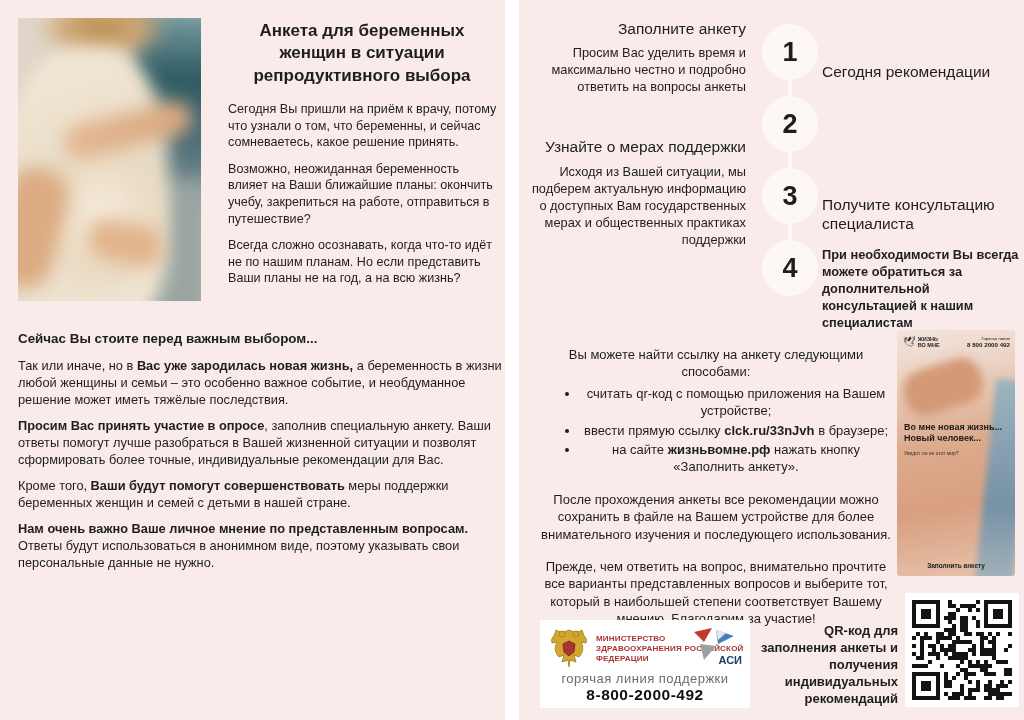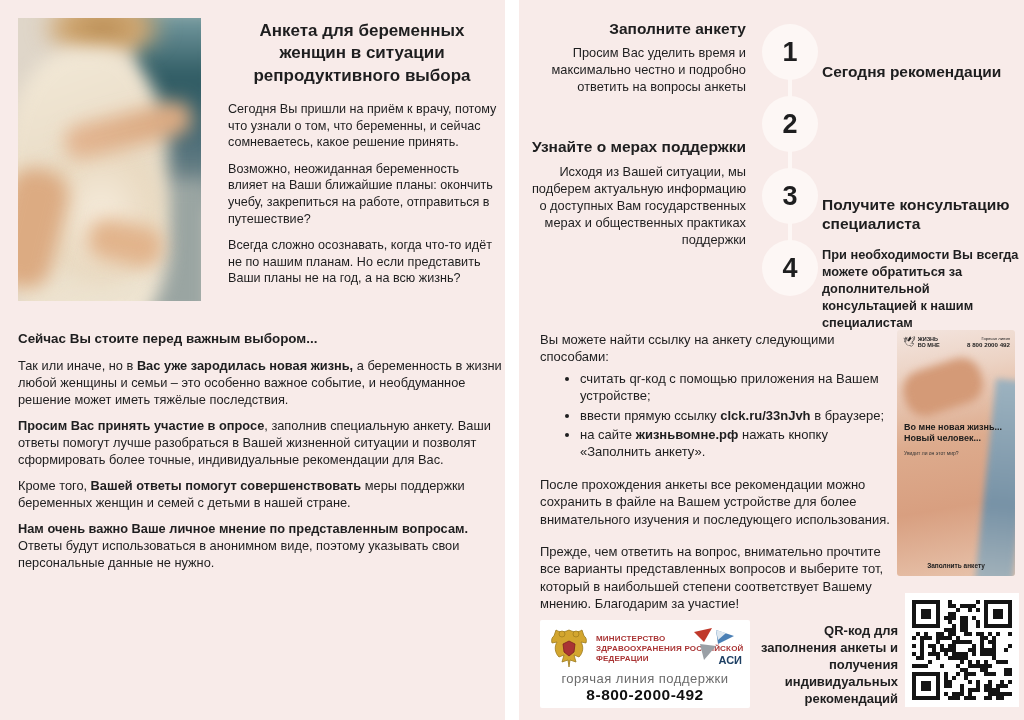--- a/index.html
+++ b/index.html
@@ -23,38 +23,38 @@
   .ph-arm{left:45px;top:95px;width:130px;height:34px;border-radius:20px;background:linear-gradient(100deg,#e4b793,#d9a87f);transform:rotate(-14deg);}
   .ph-arm2{left:-18px;top:150px;width:60px;height:120px;border-radius:25px;background:#dcab82;transform:rotate(14deg);}
   .ph-hand{left:70px;top:205px;width:75px;height:40px;border-radius:18px;background:#e2b48c;transform:rotate(12deg);}
   .l-title{left:224px;top:20px;width:276px;text-align:center;font-weight:700;font-size:17px;line-height:1.32;}
   .l-intro{left:228px;top:101px;width:274px;font-size:12.6px;line-height:1.32;}
   .l-intro p{margin:0 0 10px 0;}
   .l-lower{left:18px;top:330px;width:484px;font-size:12.8px;line-height:1.33;}
   .l-lower p{margin:0 0 9px 0;}
   .l-lower p.lead{font-size:13.4px;}
   
-  .step-title{font-weight:700;font-size:15.5px;line-height:1.2;}
+  .step-title{font-weight:400;font-size:15.5px;line-height:1.2;}
   .step-body{font-size:12.8px;line-height:1.33;}
   .ta-r{text-align:right;}
   .s1t{left:528px;top:20px;width:218px;}
   .s1b{left:528px;top:44px;width:218px;}
   .s2t{left:822px;top:63px;width:200px;}
   .s2b{left:822px;top:89px;width:200px;}
   .s3t{left:516px;top:138px;width:230px;}
   .s3b{left:528px;top:163px;width:218px;}
   .s4t{left:822px;top:196px;width:200px;}
   .s4b{left:822px;top:246px;width:200px;font-weight:bold;}
   .connector{left:788px;top:44px;width:4px;height:234px;background:#fdf7f5;}
   .circle{left:762px;width:56px;height:56px;border-radius:50%;background:#fdf7f5;
           display:flex;align-items:center;justify-content:center;
           font-weight:700;font-size:27px;color:#1e1e1f;}
   .c1{top:24px;} .c2{top:96px;} .c3{top:168px;} .c4{top:240px;}
   
-  .r-mid{left:540px;top:331px;width:352px;font-size:13px;line-height:1.34;}
+  .r-mid{left:540px;top:346px;width:352px;font-size:13px;line-height:1.34;text-align:center;}
   .r-mid ul{margin:4px 0 0 0;padding-left:24px;}
   .r-mid li{margin:0 0 2px 16px;}
   .r-mid .para{margin-top:15px;}
   
   .poster{left:897px;top:330px;width:118px;height:246px;border-radius:3px;overflow:hidden;
           background:linear-gradient(170deg,#f3e4de 0%,#ecd3c4 18%,#ddab8d 45%,#d89f80 70%,#e8c4ad 100%);}
   .poster .jeans{position:absolute;right:-8px;top:50px;width:38px;height:210px;filter:blur(3px);
           background:linear-gradient(180deg,#9db3c0,#7792a6 60%,#a8b6bd);transform:rotate(6deg);}
   .poster .p-hand{position:absolute;left:6px;top:34px;width:80px;height:46px;border-radius:20px;filter:blur(4px);
           background:#d49a77;transform:rotate(-18deg);}
@@ -104,21 +104,21 @@
     <p>Возможно,  неожиданная беременность влияет на Ваши ближайшие планы: окончить учебу, закрепиться на работе, отправиться в путешествие?</p>
     <p>Всегда сложно осознавать, когда что-то идёт не по нашим планам. Но если представить Ваши планы не на год, а на всю жизнь?</p>
   </div>
 
   <div class="abs l-title">Анкета для беременных женщин в ситуации репродуктивного выбора</div>
 
   <div class="abs l-lower">
     <p class="lead"><b>Сейчас Вы стоите перед важным выбором...</b></p>
     <p><span>Так или иначе, но в </span><b>Вас уже зародилась новая жизнь,</b><span> а беременность в жизни любой женщины и семьи –  это особенно важное  событие, и необдуманное решение может иметь тяжёлые последствия.</span></p>
     <p><b>Просим Вас принять участие в опросе</b><span>, заполнив  специальную анкету. Ваши ответы помогут лучше разобраться в Вашей жизненной ситуации и позволят сформировать более точные, индивидуальные рекомендации для Вас.</span></p>
-    <p><span>Кроме того, </span><b>Вашей ответы помогут совершенствовать</b><span> меры поддержки беременных женщин  и семей с детьми в нашей стране.</span></p>
+    <p><span>Кроме того, </span><b>Ваши будут помогут совершенствовать</b><span> меры поддержки беременных женщин  и семей с детьми в нашей стране.</span></p>
     <p><b>Нам очень важно Ваше личное мнение по представленным вопросам.</b><span> Ответы будут использоваться в анонимном виде, поэтому указывать свои персональные данные не нужно.</span></p>
   </div>
 
   <div class="abs divider"></div>
 
   <div class="abs connector"></div>
   <div class="abs circle c1">
       <span>1</span>
     </div>
   <div class="abs circle c2">

